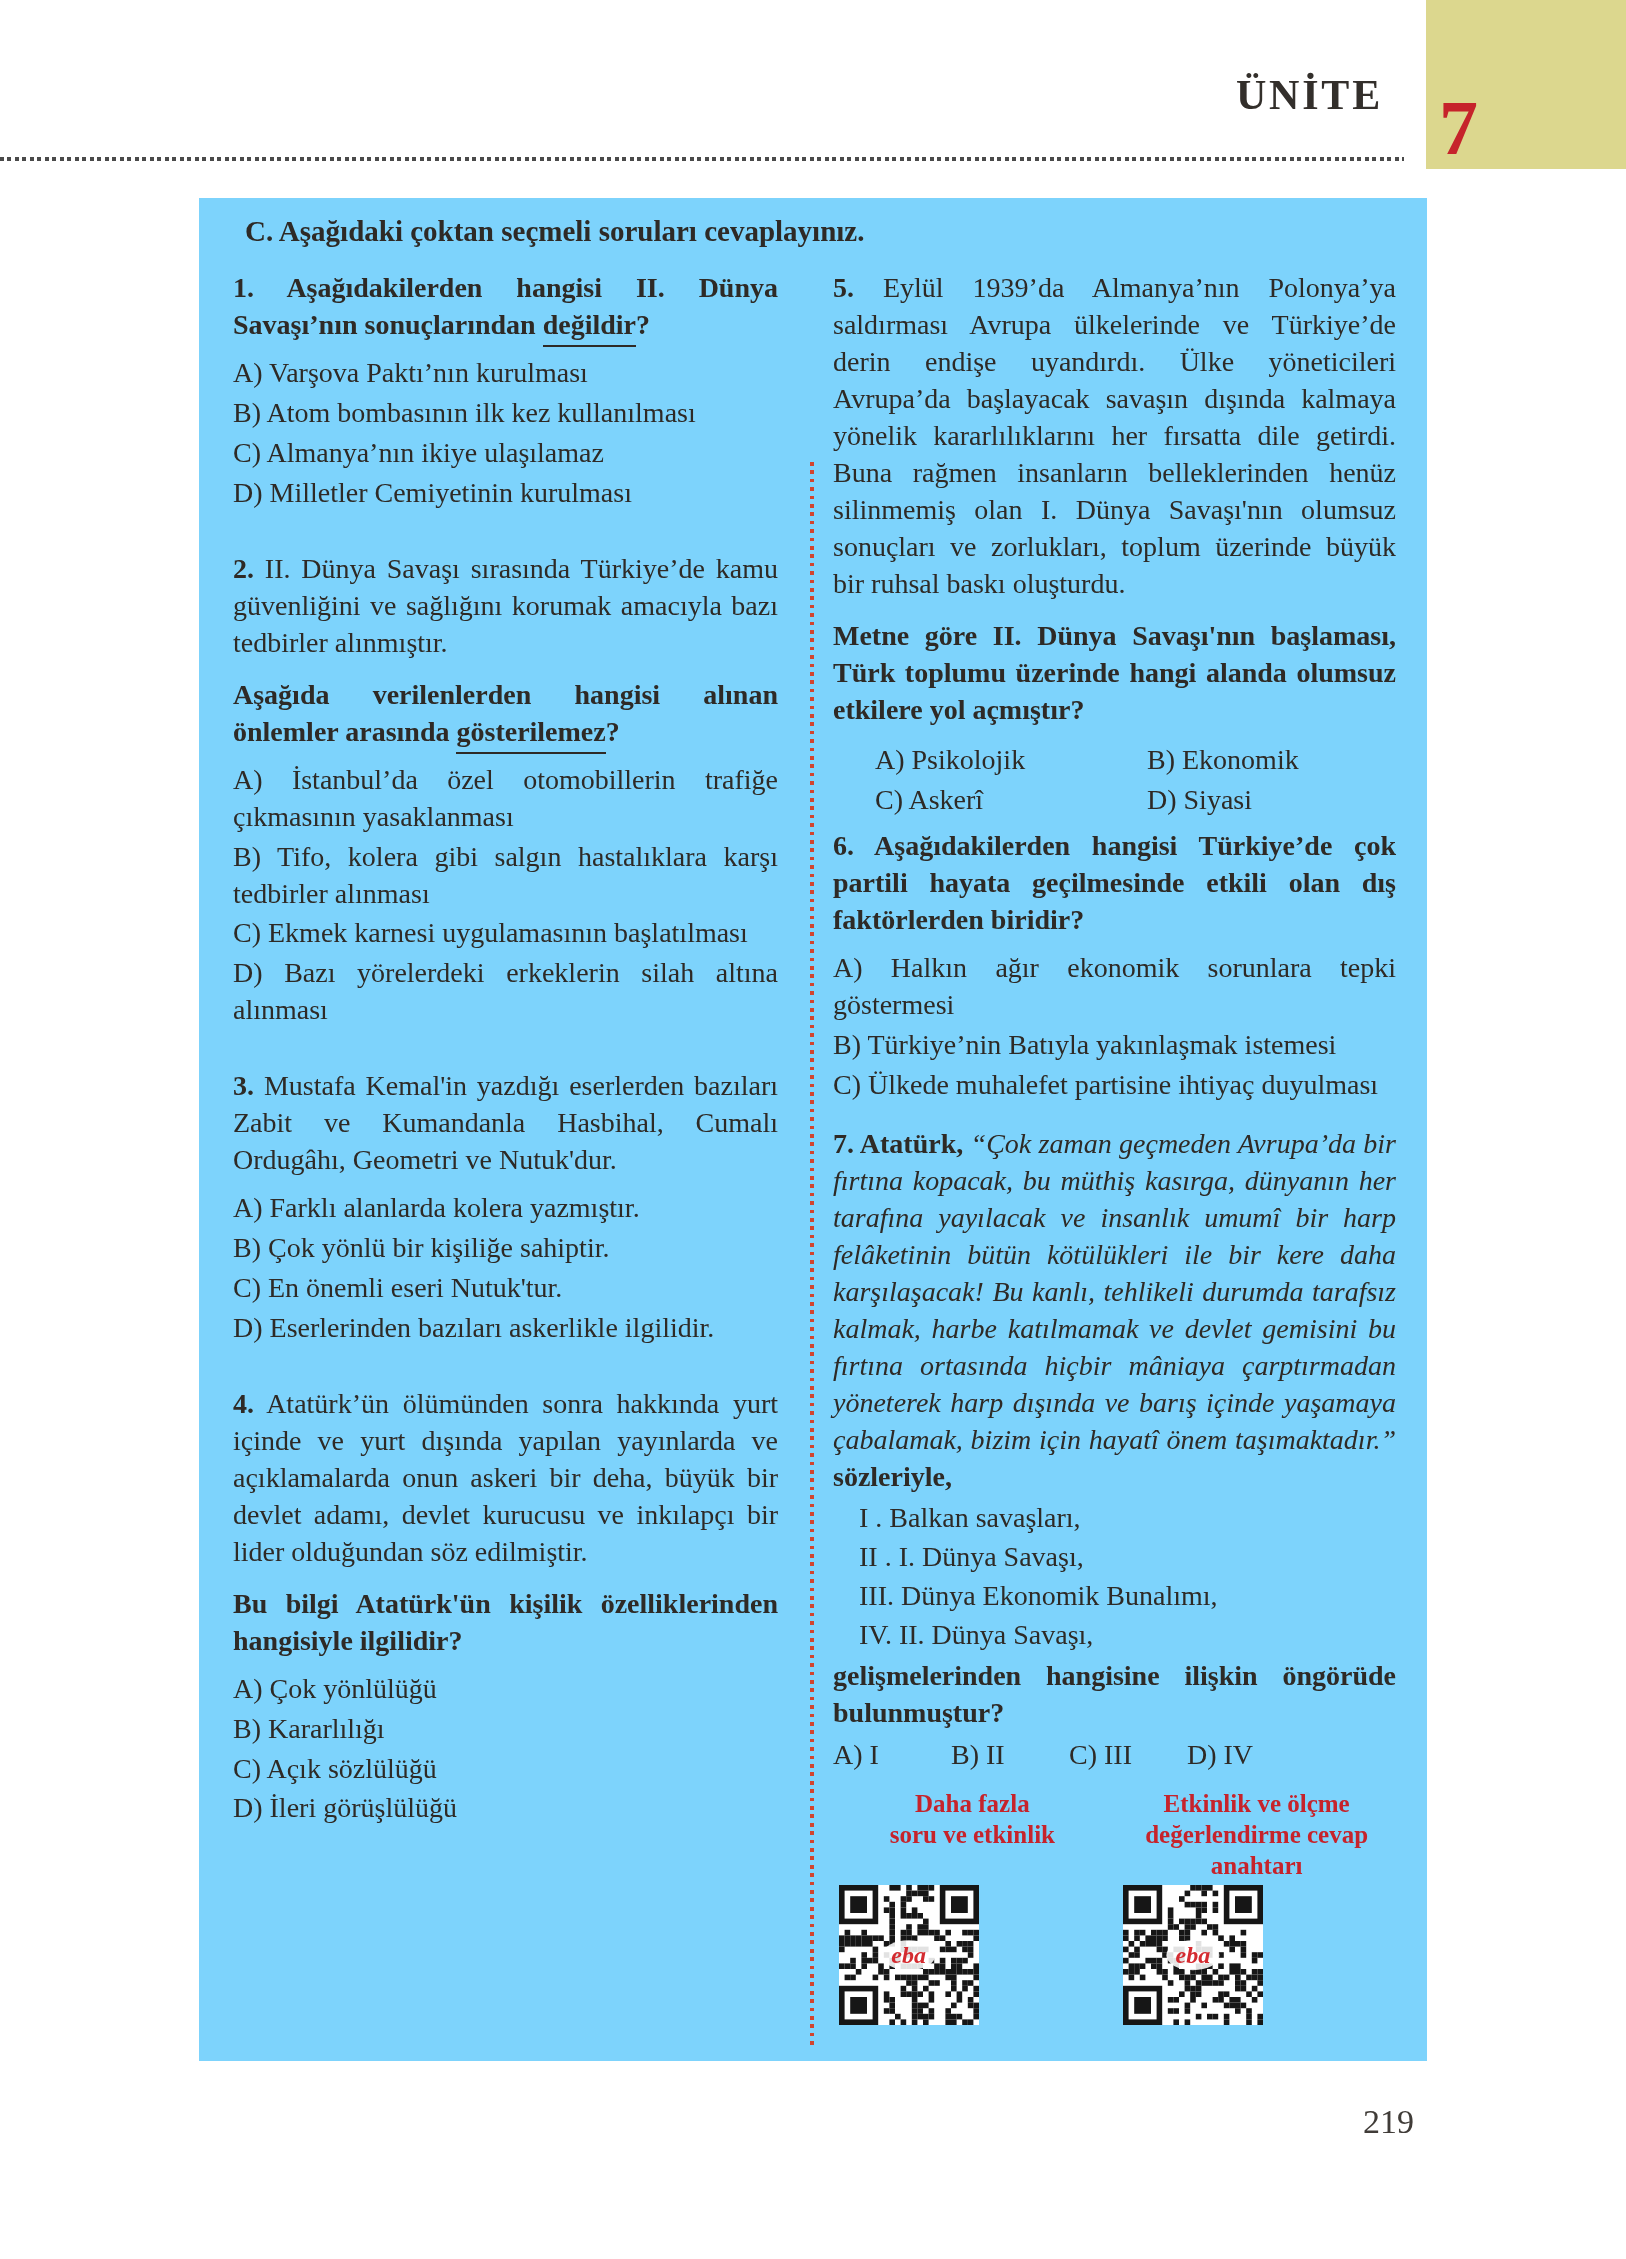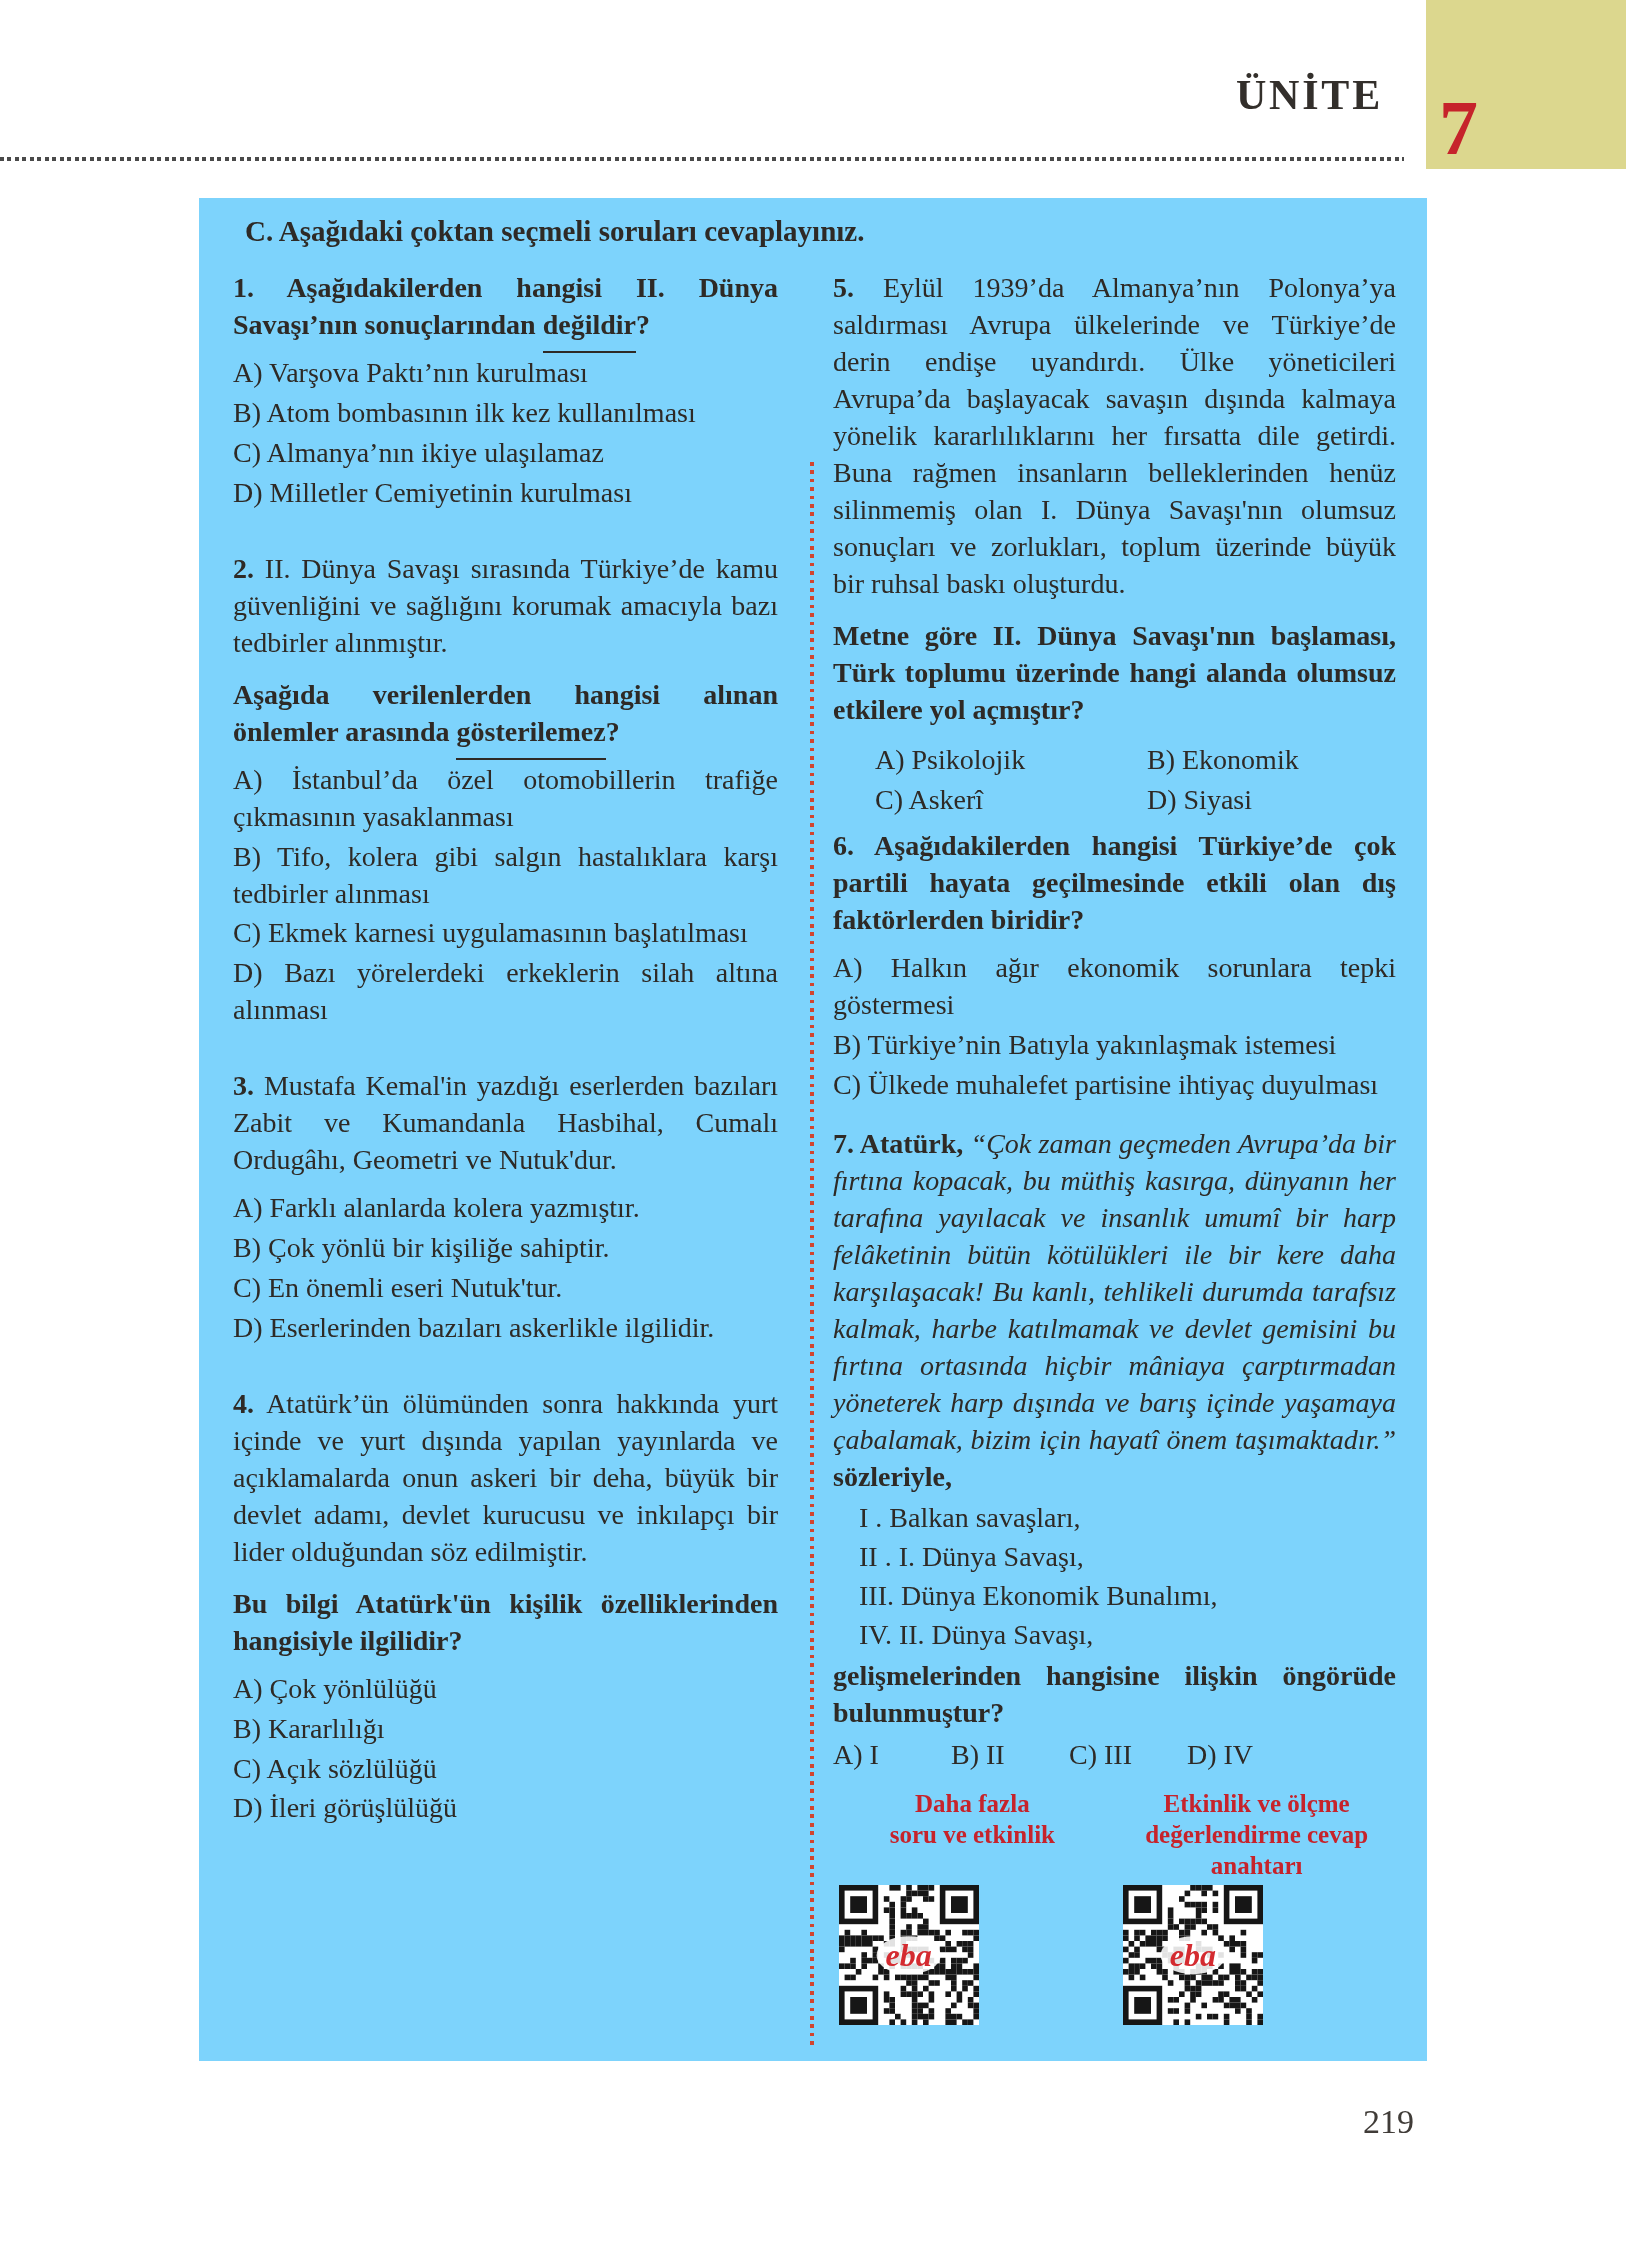--- a/index.html
+++ b/index.html
@@ -25,41 +25,41 @@
   .col-right{left:634px;width:563px;}
 
   
   .q{margin:0 0 39px 0;}
   .q.mb-sm{margin-bottom:9.3px;}
   .q.mb-md{margin-bottom:22.4px;}
   .stem{font-size:28px;line-height:37px;text-align:justify;margin:0;}
   .qq{margin-top:15px;}
   .b{font-weight:bold;}
   .it{font-style:italic;}
-  .u{border-bottom:2.8px solid currentColor;padding-bottom:11px;}
+  .u{border-bottom:2.8px solid currentColor;padding-bottom:5px;}
   .opts{margin-top:11.2px;}
   .opt{font-size:28px;line-height:37px;text-align:justify;margin:2.8px 0;}
   .opt-grid{display:grid;grid-template-columns:272px 1fr;row-gap:3px;margin-top:13px;margin-left:42px;}
   .opt-grid .opt{margin:0;text-align:left;}
   .roman-list{margin-top:3.7px;}
   .roman{padding-left:26px;text-align:left;margin:1.9px 0;}
   .tight .qq{margin-top:3.7px;}
   .inline-opts{margin-top:5.6px;font-size:28px;line-height:37px;}
   .inline-opts span{display:inline-block;width:118px;}
 
   
   .footer-row{display:flex;margin-top:15px;}
   .footer-cell{width:296px;}
   .footer-cell + .footer-cell{margin-left:5.6px;}
   .qr-label{color:#c6232b;font-weight:bold;font-size:25px;line-height:31px;height:97px;text-align:center;}
   .qr-label span{display:block;}
   .qr{position:relative;width:140px;height:140px;margin-left:5.6px;background:#ffffff;}
   .qr-grid,.qr-grid svg{position:absolute;inset:0;width:140px;height:140px;display:block;}
   .eba{position:absolute;top:50%;left:50%;transform:translate(-50%,-50%);
-       font-style:italic;font-weight:bold;font-size:32px;color:#d42b30;line-height:1;
+       font-style:italic;font-weight:bold;font-size:24px;color:#d42b30;line-height:1;
        background:rgba(255,255,255,0.88);border-radius:50%;padding:2.8px 9.3px;}
 
   .page-number{position:absolute;left:1363px;top:2103px;font-size:34px;color:#403c38;}
 </style>
 </head>
 <body>
 
 <div class="page">
 
   <div class="unit-box">

